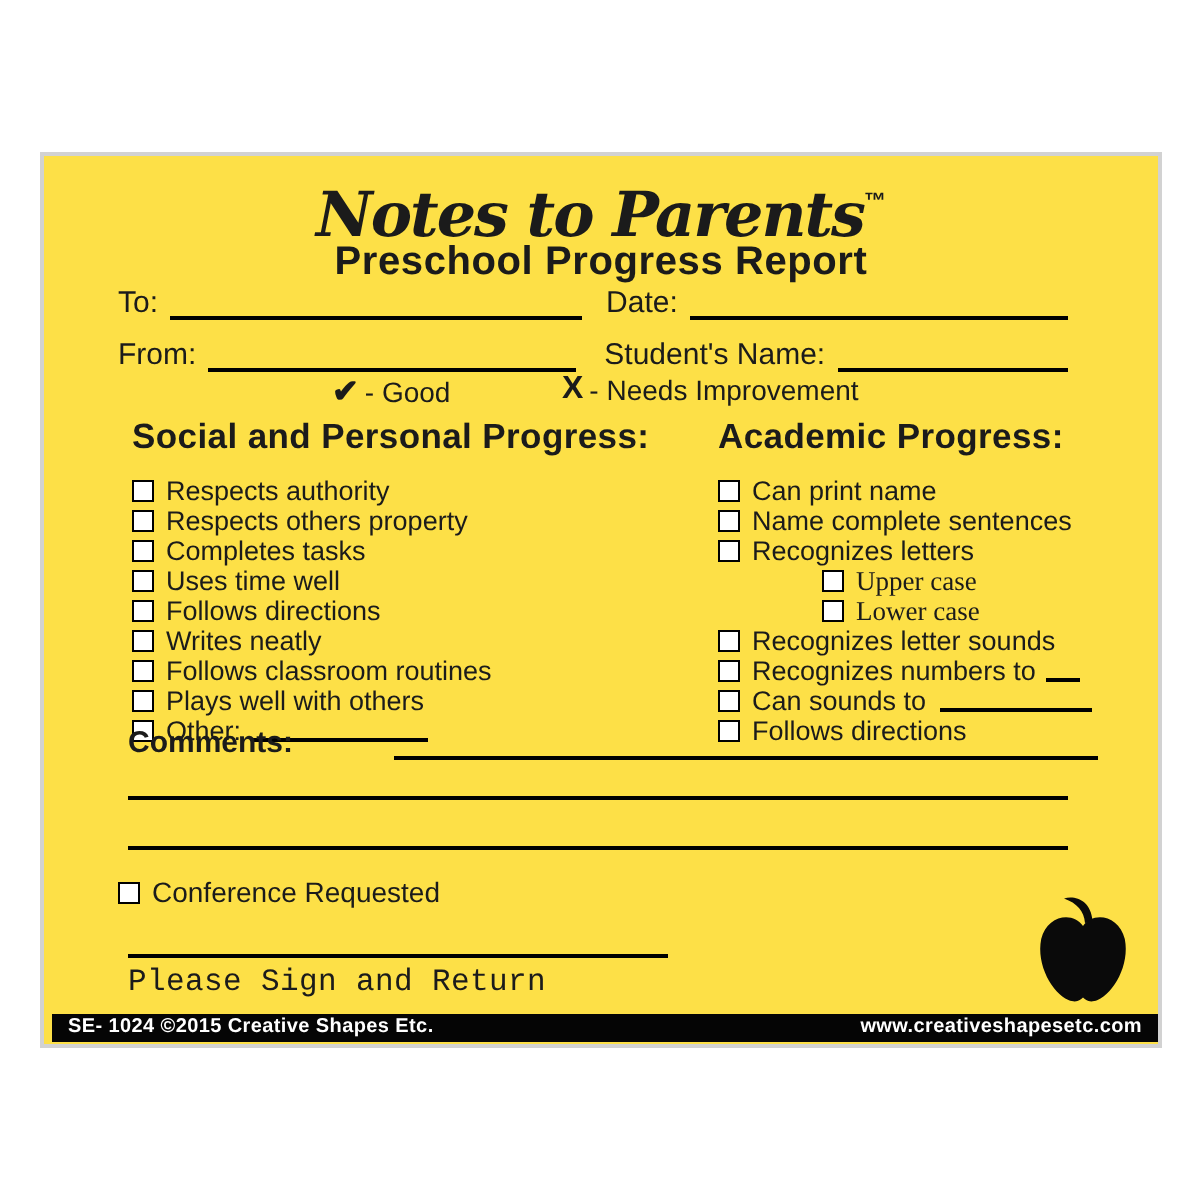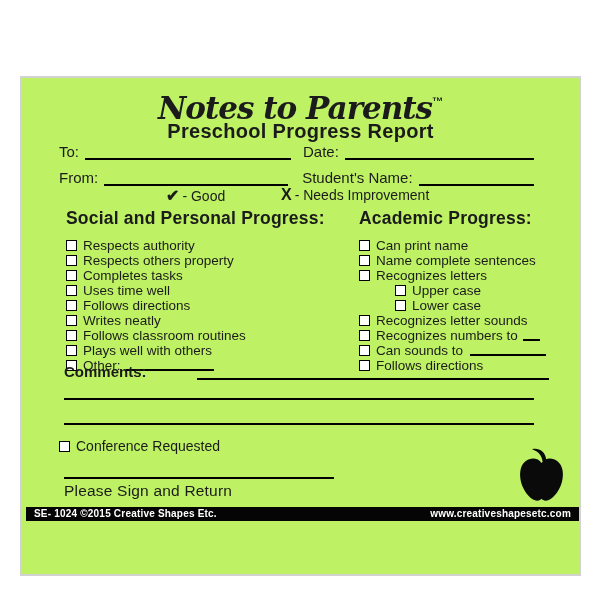--- a/index.html
+++ b/index.html
@@ -3,22 +3,22 @@
 <meta charset="utf-8">
 <style>
   html,body { margin:0; padding:0; }
   body {
     width:600px; height:600px; position:relative;
     background:#ffffff; color:#1b1b1b;
     font-family:"Liberation Sans", sans-serif;
     overflow:hidden;
   }
   .card {
-    position:absolute; left:20px; top:76px; width:561px; height:500px;
-    background:#bef264; border:2px solid #d2d2d2; box-sizing:border-box;
+    position:absolute; left:20px; top:76px; width:561px; height:448px;
+    background:#fde047; border:2px solid #d2d2d2; box-sizing:border-box;
   }
   
   .title {
     position:absolute; top:6px; left:0; width:100%; text-align:center;
     font-family:"DejaVu Serif", serif; font-style:italic; font-weight:bold;
     font-size:31px; line-height:34px; letter-spacing:-1px; white-space:nowrap;
   }
   .title sup { font-family:"Liberation Sans", sans-serif; font-style:normal;
     font-size:11px; letter-spacing:0; vertical-align:14px; }
   .subtitle {
@@ -41,37 +41,37 @@
   .lg-good { left:144px; } .lg-needs { left:259px; }
   .legend .sym { font-weight:bold; font-size:16px; margin-right:3px; }
   
   .col { position:absolute; top:131px; }
   .col-social { left:44px; width:285px; }
   .col-academic { left:337px; width:218px; }
   .sec-head { font-size:17.5px; font-weight:bold; letter-spacing:0.2px;
     line-height:19px; margin-bottom:10px; white-space:nowrap; }
   .item { display:flex; align-items:center; height:15px; font-size:13.5px; white-space:nowrap; }
   .cb { width:9px; height:9px; border:1.5px solid #000; flex:none; margin-right:6px; background:#fff; }
-  .item.indent { margin-left:36px; }
+  .item.indent { margin-left:52px;font-family:Liberation Serif, serif; }
   .iblank { border-bottom:2px solid #000; height:9px; }
   .ib-other { width:88px; margin-left:5px; }
   .ib-short { width:17px; margin-left:5px; }
   .ib-long  { width:76px; margin-left:7px; }
   
   .comments { position:absolute; top:286px; left:42px; right:30px; height:16px;
     display:flex; align-items:flex-end; font-size:15px; font-weight:bold;gap:48px; }
   .comments .blank { flex:1; margin-left:2px; }
   .rule { position:absolute; left:42px; right:45px; height:0; border-bottom:2px solid #000; }
   .rule-2 { top:320px; } .rule-3 { top:345px; }
   
   .conference { position:absolute; top:360px; left:26px; display:flex;
     align-items:center; font-size:14px;padding-left:11px; }
   .sigline { position:absolute; top:399px; left:42px; width:270px; height:0;
     border-bottom:2px solid #000; }
-  .signlabel { position:absolute; top:404px; left:42px; font-size:15.5px; letter-spacing:0.2px; }
+  .signlabel { position:absolute; top:404px; left:42px; font-size:15.5px; letter-spacing:0.2px;font-family:Liberation Mono, monospace; }
   
   .apple { position:absolute; top:370px; right:14px; width:47px; height:55px; }
   .apple svg { display:block; width:100%; height:100%; }
   
   .footerbar { position:absolute; left:4px; right:0; top:429px; height:14px;
     background:#050505; color:#ffffff; display:flex; justify-content:space-between;
     align-items:center; padding:0 8px; font-size:10px; font-weight:bold;
     letter-spacing:0.2px; box-sizing:border-box; }
   .footerbar span { white-space:nowrap; line-height:14px; }
 </style>

